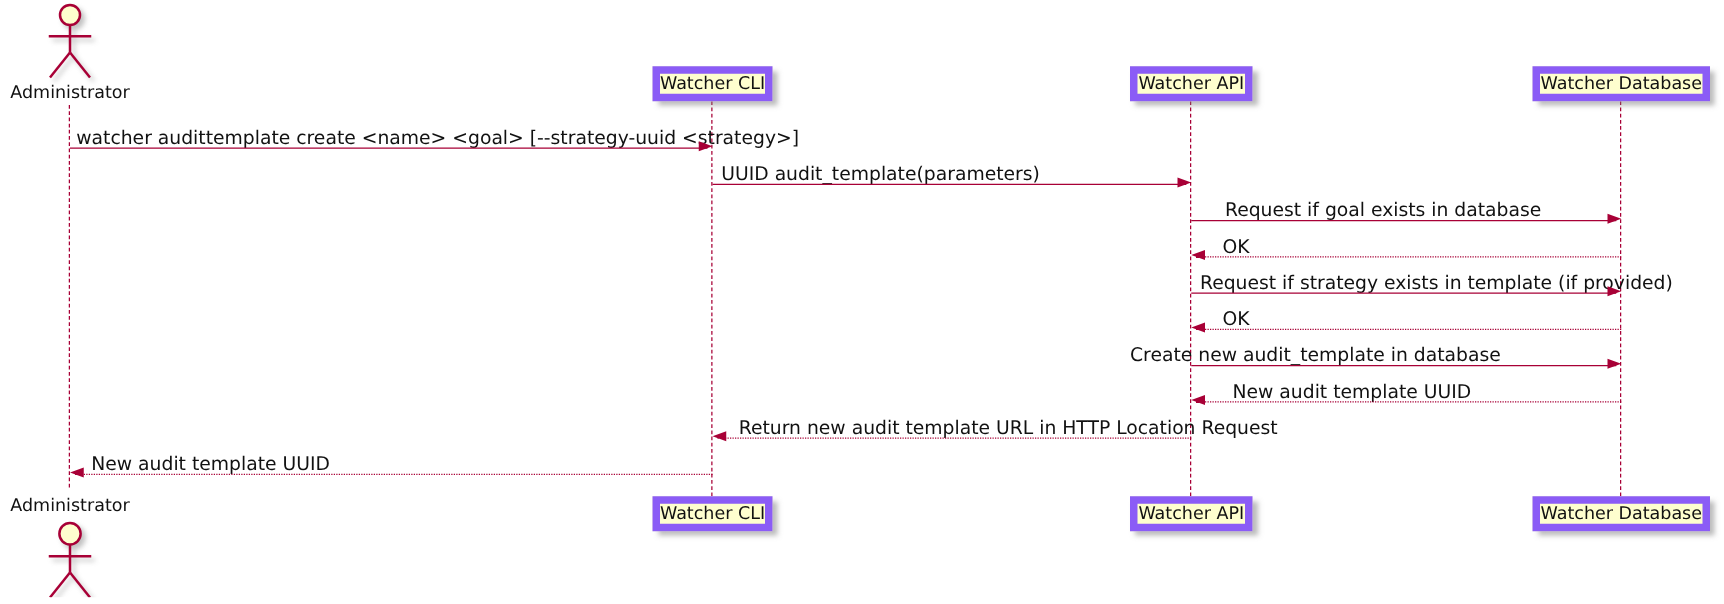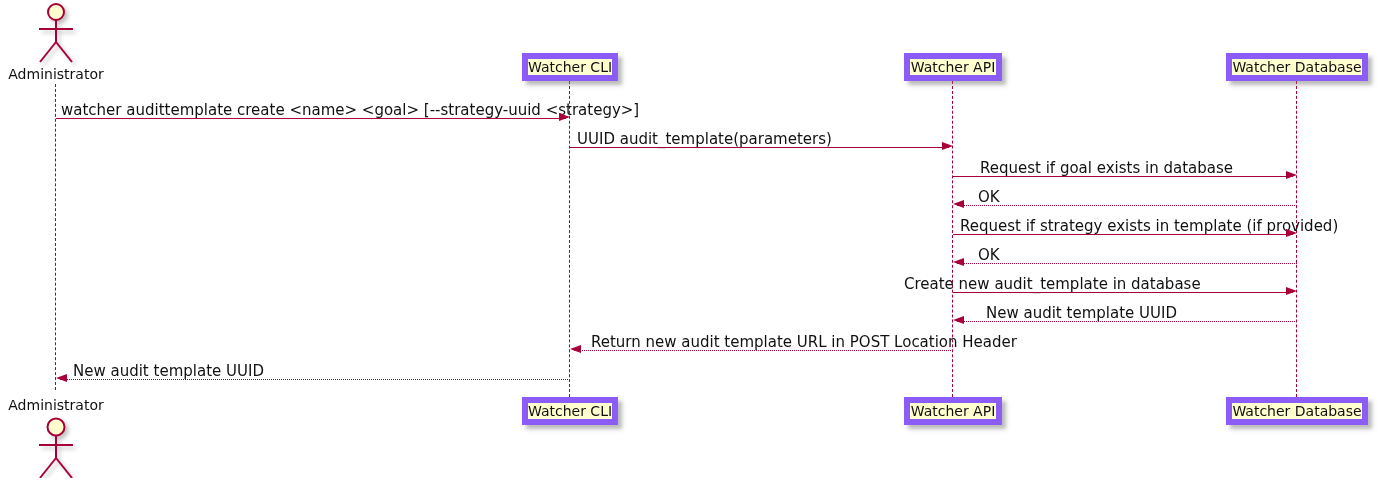--- a/index.html
+++ b/index.html
@@ -135,21 +135,21 @@
     <span class="mhead right" style="left:1286px; top:287px;"></span>
   </div>
 
   <div>
     <span class="mlabel" style="left:986px; top:304px;">New audit template UUID</span>
     <span class="mline dashed" style="left:957px; top:321px; width:340px;"></span>
     <span class="mhead left" style="left:953px; top:316px;"></span>
   </div>
 
   <div>
-    <span class="mlabel" style="left:591px; top:333px;">Return new audit template URL in POST Location Header</span>
+    <span class="mlabel" style="left:591px; top:333px;">Return new audit template URL in HTTP Location Request</span>
     <span class="mline dashed" style="left:574px; top:350px; width:379px;"></span>
     <span class="mhead left" style="left:570px; top:345px;"></span>
   </div>
 
   <div>
     <span class="mlabel" style="left:73px; top:362px;">New audit template UUID</span>
     <span class="mline dashed" style="left:60px; top:379px; width:510px;"></span>
     <span class="mhead left" style="left:56px; top:374px;"></span>
   </div>
 

